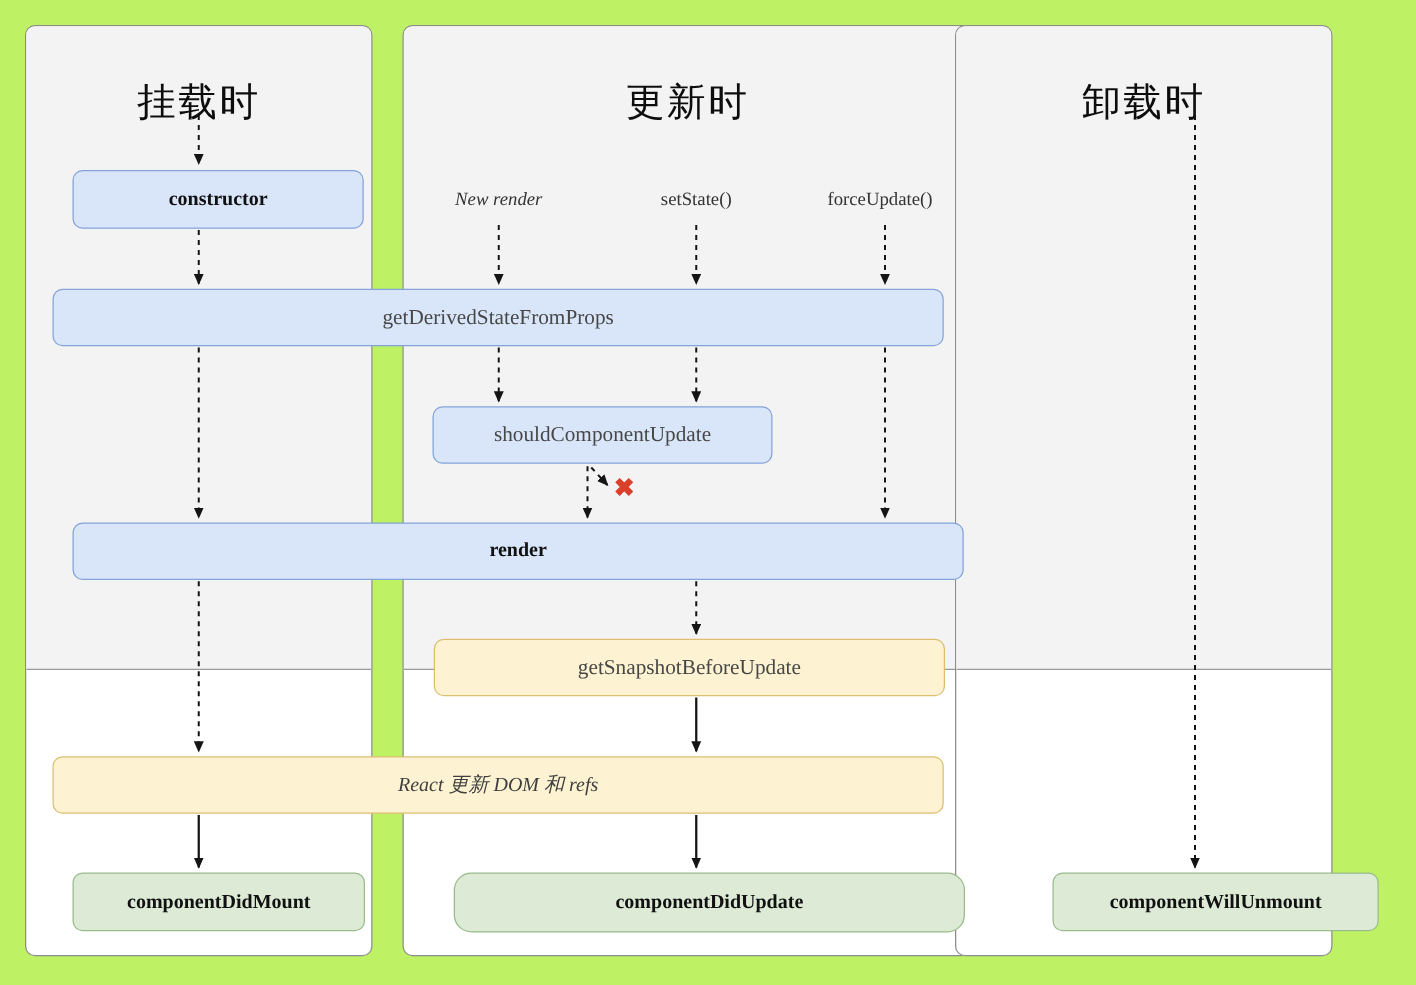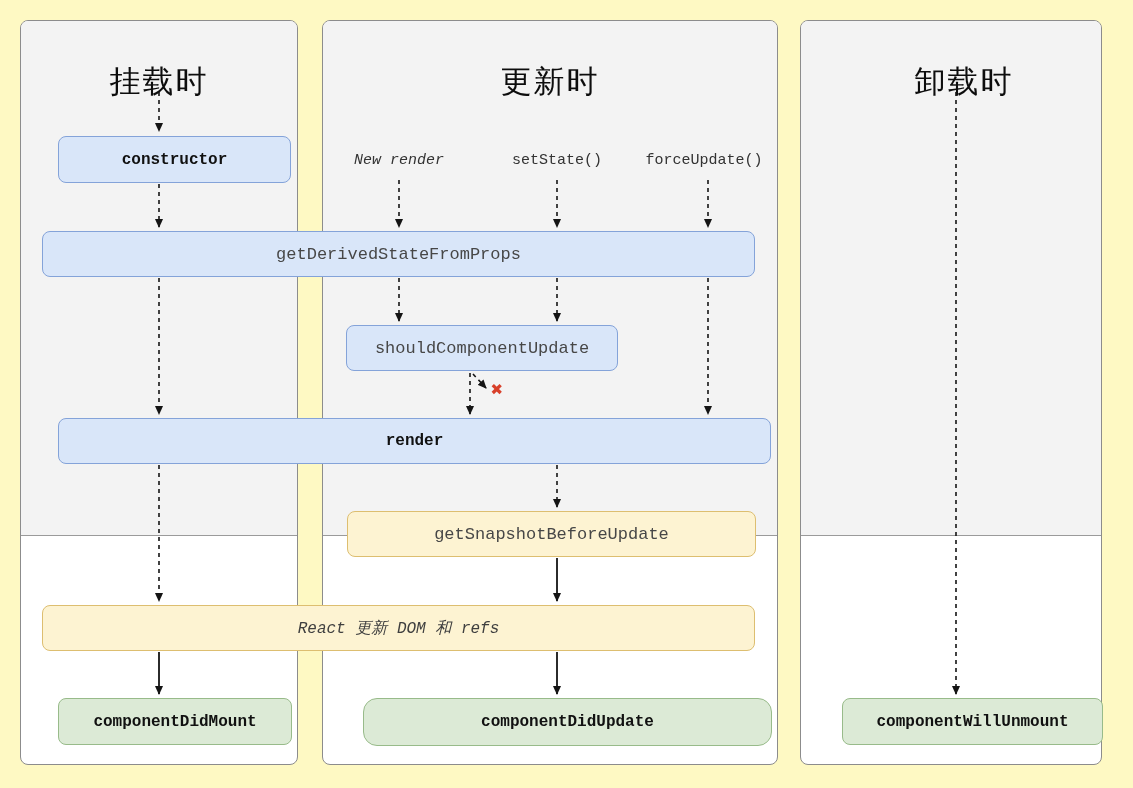--- a/index.html
+++ b/index.html
@@ -1,21 +1,21 @@
 <!DOCTYPE html>
 <html><head>
 <meta charset="utf-8">
 <style>
   html, body { margin: 0; padding: 0; background: #ffffff; }
   .stage {
     position: relative;
     width: 1133px;
     height: 788px;
-    background: #fef9c3;
-    font-family: Liberation Mono, monospace;
+    background: #bef264;
+    font-family: Liberation Serif, serif;
     overflow: hidden;
   }
   .panel {
     position: absolute;
     top: 20px;
     height: 745px;
     background: #ffffff;
     border: 1.5px solid #8c8c8c;
     border-radius: 8px;
     box-sizing: border-box;
@@ -24,21 +24,21 @@
   .panel-gray-top {
     position: absolute;
     left: 0; top: 0;
     width: 100%;
     height: 514px;
     background: #f3f3f3;
     border-bottom: 1px solid #9a9a9a;
   }
   .panel-left  { left: 20px;  width: 278px; }
   .panel-mid   { left: 322px; width: 456px; }
-  .panel-right { left: 800px; width: 302px; padding-left: 13px; }
+  .panel-right { left: 764px; width: 302px; }
 
   .panel-title {
     position: absolute;
     top: 40px;
     width: 100%;
     text-align: center;
     font-size: 31px;
     font-weight: 500;
     color: #0d0d0d;
     letter-spacing: 2px;

